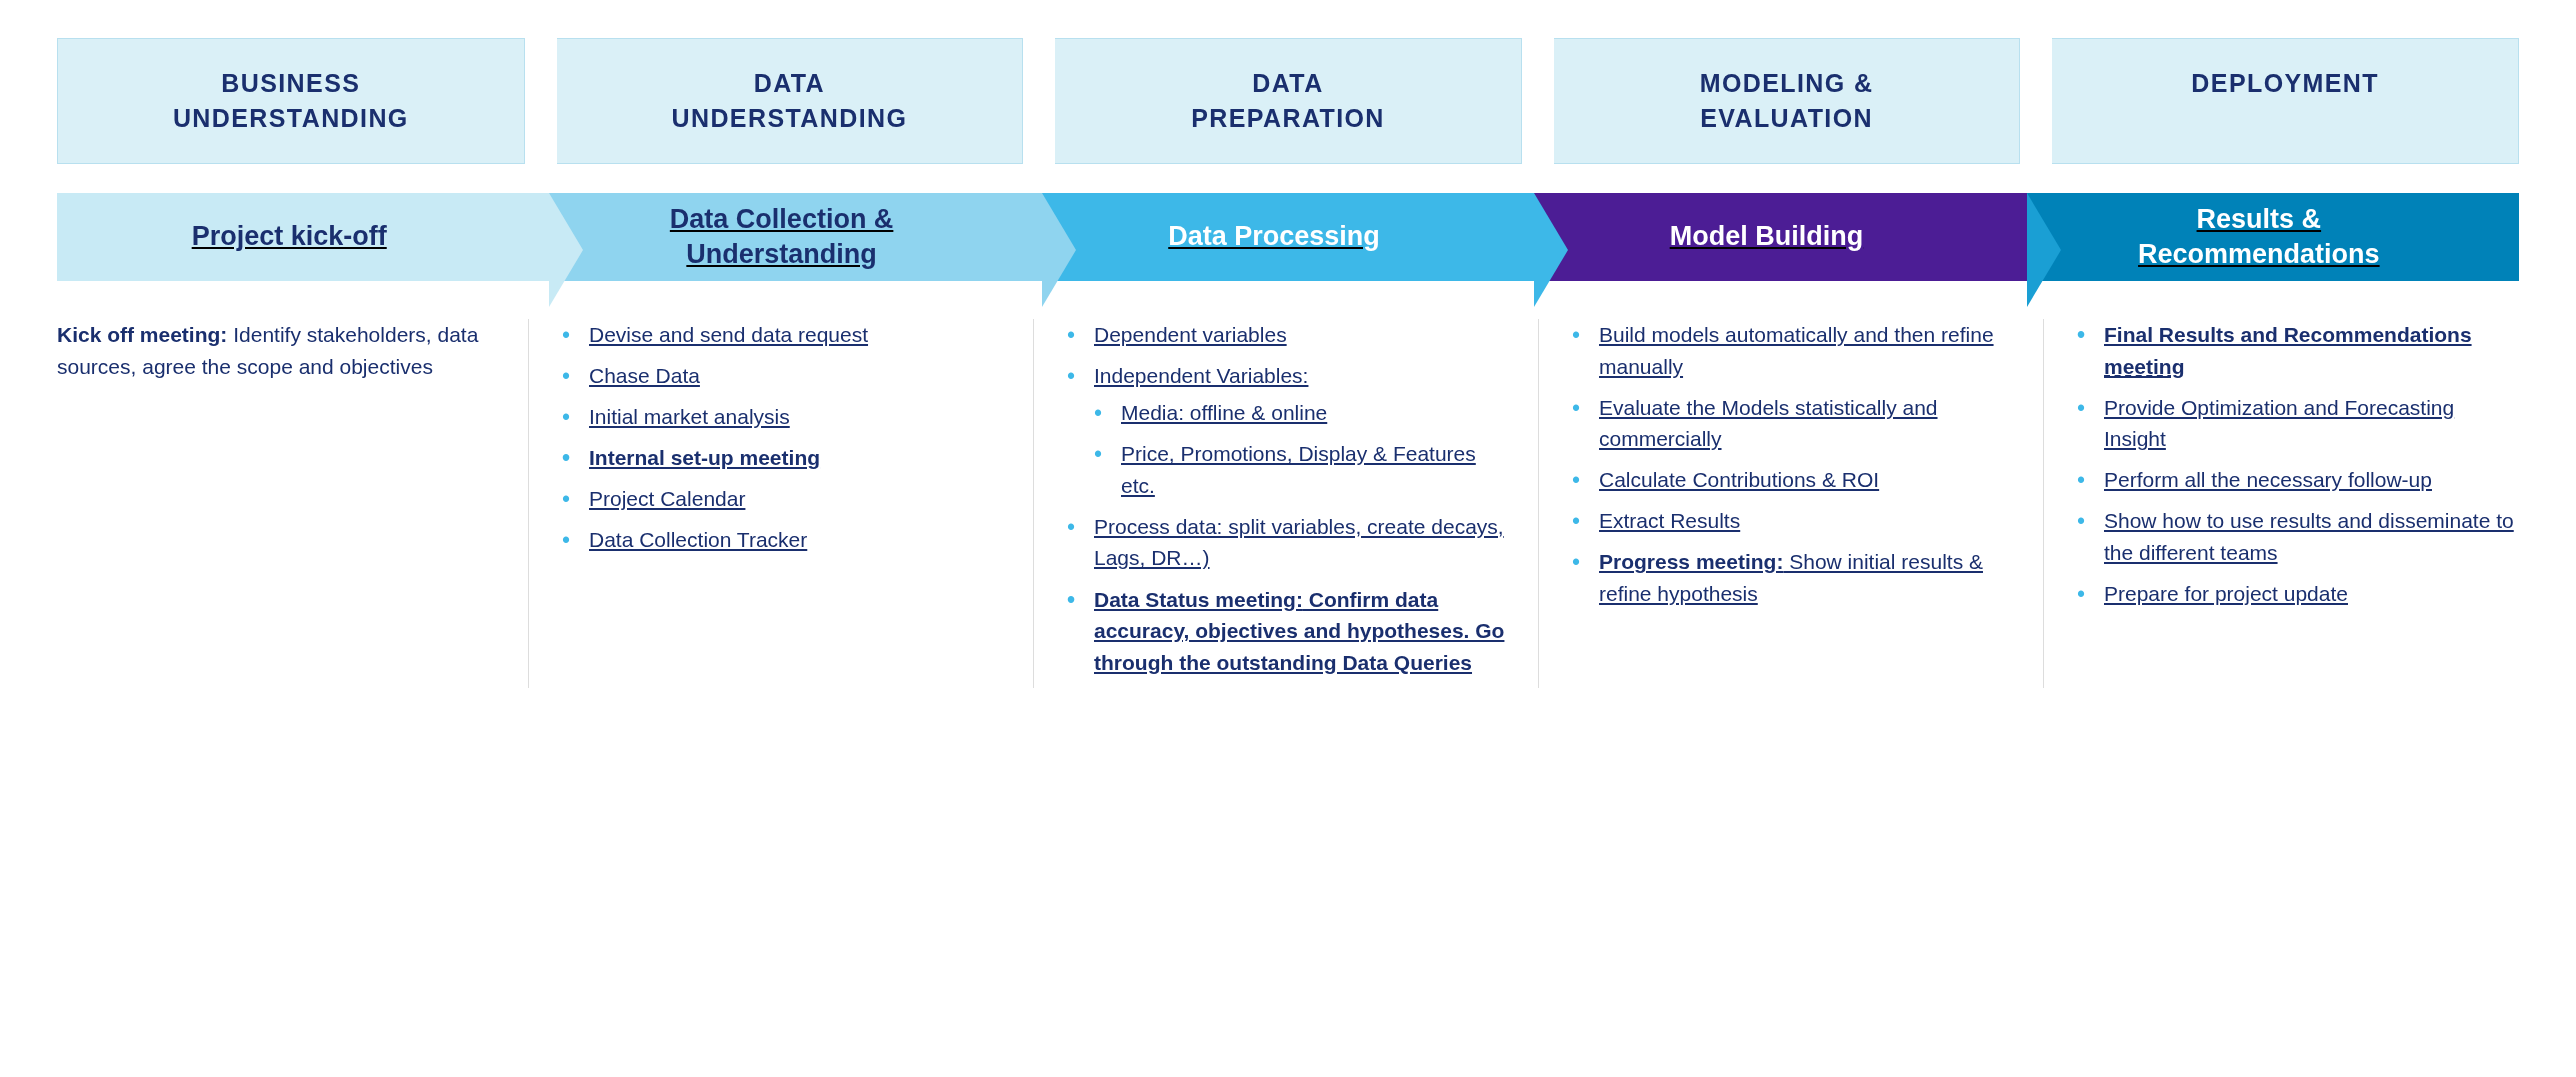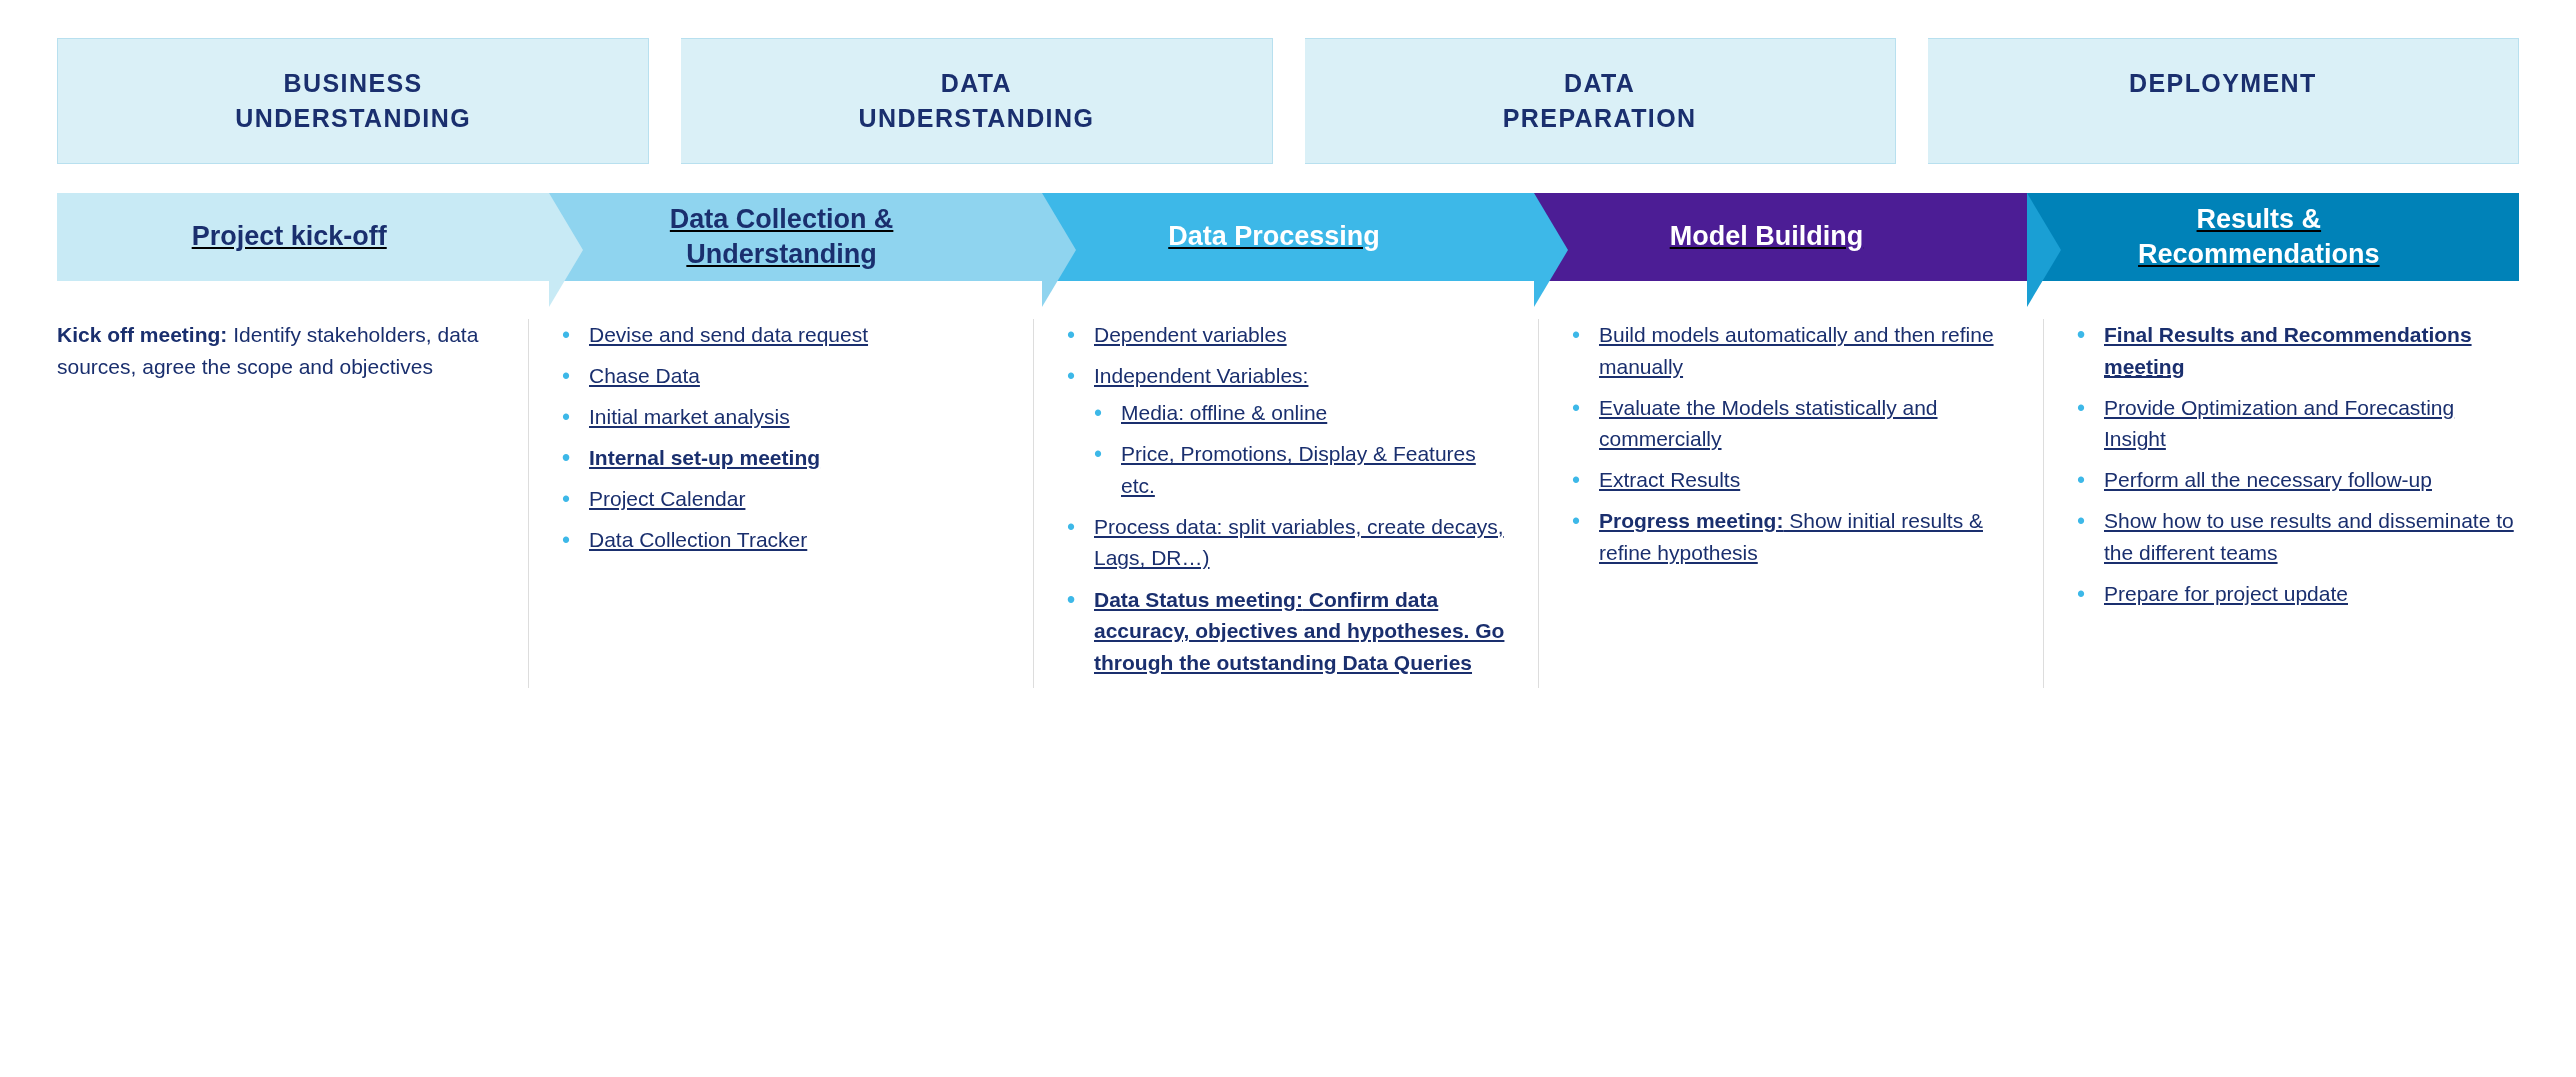--- a/index.html
+++ b/index.html
@@ -189,20 +189,21 @@
       text-decoration-style: dashed;
     }
   </style>
 </head>
 <body>
 
 <div class="phase-header-row">
   <div class="phase-header">BUSINESS<br>UNDERSTANDING</div>
   <div class="phase-header">DATA<br>UNDERSTANDING</div>
   <div class="phase-header">DATA<br>PREPARATION</div>
+  <div class="phase-header">MODELING &amp;<br>EVALUATION</div>
   <div class="phase-header">DEPLOYMENT</div>
 </div>
 
 <div class="arrow-row">
   <div class="arrow-shape arrow-1">
     <span>Project kick-off</span>
   </div>
   <div class="arrow-shape arrow-2">
     <span>Data Collection &amp;<br>Understanding</span>
   </div>
@@ -248,20 +249,21 @@
       </li>
       <li>Process data: split variables, create decays, Lags, DR…)</li>
       <li class="bold-item"><span class="bold-inline">Data  Status meeting:</span> Confirm data accuracy, objectives and hypotheses. Go through the outstanding Data Queries</li>
     </ul>
   </div>
 
   <div class="content-col">
     <ul>
       <li>Build models automatically and then refine manually</li>
       <li>Evaluate the Models statistically and commercially</li>
+      <li>Calculate Contributions &amp; ROI</li>
       <li>Extract Results</li>
       <li><span class="bold-inline">Progress meeting:</span> Show initial results &amp; refine hypothesis</li>
     </ul>
   </div>
 
   <div class="content-col">
     <ul>
       <li class="bold-item">
         <span class="final-results-title">Final Results and Recommendations meeting</span>
       </li>

